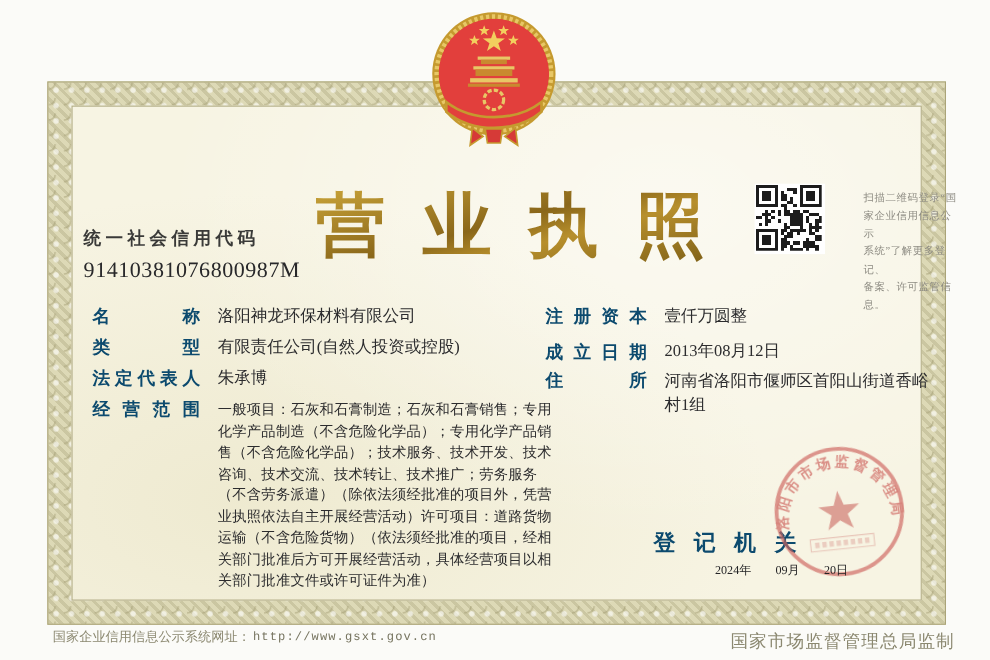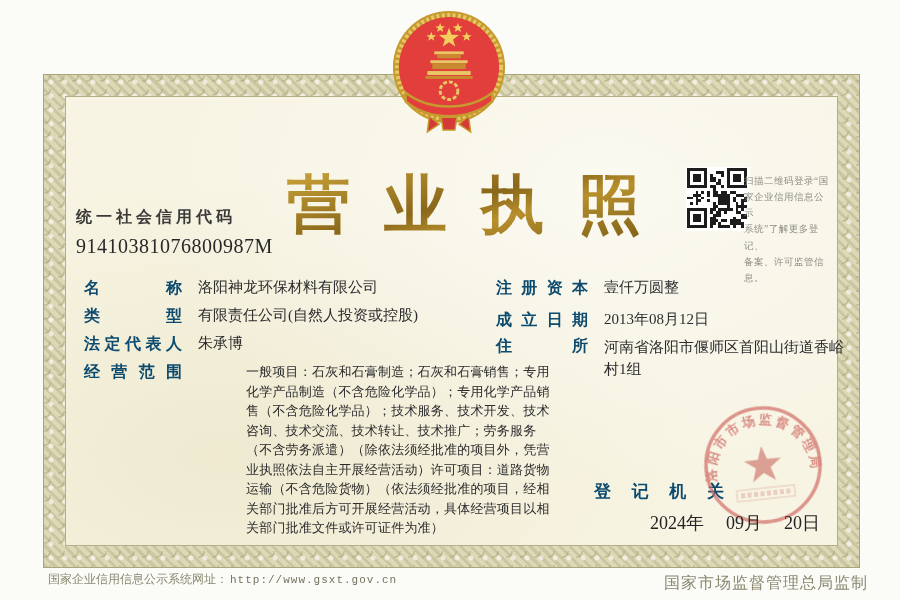--- a/index.html
+++ b/index.html
@@ -24,41 +24,41 @@
   .credit-block{position:absolute;left:76px;top:160px;}
   .credit-label{font-weight:700;font-size:16px;letter-spacing:4px;color:#3a3a38;margin-top:47px;}
   .credit-value{margin-top:7px;font-size:20px;letter-spacing:.5px;color:#28282a;}
 
   .doc-title{position:absolute;top:148px;left:50%;transform:translateX(calc(-50% + 17px));
     font-size:63px;font-weight:700;letter-spacing:34px;white-space:nowrap;
     background:linear-gradient(165deg,#d1ab3c 0%,#8a671a 45%,#b78f2c 60%,#6e5312 100%);
     -webkit-background-clip:text;background-clip:text;color:transparent;}
 
   .qr-box{position:absolute;left:686px;top:167px;width:62px;height:62px;background:#fff;padding:1px;}
-  .qr-caption{position:absolute;left:744px;top:173px;width:88px;font-size:9.5px;line-height:1.7;
+  .qr-caption{position:absolute;left:785px;top:173px;width:88px;font-size:9.5px;line-height:1.7;
     color:#8e8c83;white-space:pre-line;letter-spacing:.5px;}
 
   .row{position:absolute;display:flex;}
   .jlabel{display:inline-block;text-align:justify;text-align-last:justify;font-weight:700;
     font-size:16px;color:#0c4a6e;flex:none;}
   .lcol .jlabel{width:98px;}
   .rcol .jlabel{width:92px;}
   .val{font-size:15px;color:#2c2c2e;}
   .lcol{left:84px;}
   .lcol .val{margin-left:16px;width:310px;}
   .rcol{left:496px;}
   .rcol .val{margin-left:16px;width:250px;}
   .multiline{white-space:pre-line;}
   .scope-val{font-size:13px;line-height:19.5px;letter-spacing:.2px;}
   .addr-val{line-height:22px;}
 
   .registrar{position:absolute;left:594px;top:480px;}
-  .registrar .jlabel{width:130px;font-size:17px;}
+  .registrar .jlabel{width:130px;font-size:20px;}
   .issue-date{position:absolute;left:650px;top:511px;display:flex;gap:22px;
-    font-size:18px;color:#242426;white-space:nowrap;}
+    font-size:11px;color:#242426;white-space:nowrap;}
 
   .seal{position:absolute;left:700px;top:402px;width:126px;height:126px;opacity:.8;
     transform:rotate(-6deg);filter:blur(.3px);}
 
   .footer-left{position:absolute;left:48px;top:571px;font-size:12px;color:#8b8870;display:flex;align-items:center;}
   .footer-url{font-family:"Liberation Mono","DejaVu Sans Mono",monospace;font-size:11px;color:#76745f;letter-spacing:1px;margin-left:2px;}
   .footer-right{position:absolute;right:32px;top:573px;font-size:16px;color:#8b8870;letter-spacing:1px;}
 </style>
 </head>
 <body>
@@ -129,21 +129,21 @@
     <span class="val">洛阳神龙环保材料有限公司</span>
   </div>
   <div class="row lcol" style="top:306px;">
     <span class="jlabel">类型</span>
     <span class="val">有限责任公司(自然人投资或控股)</span>
   </div>
   <div class="row lcol" style="top:334px;">
     <span class="jlabel">法定代表人</span>
     <span class="val">朱承博</span>
   </div>
-  <div class="row lcol" style="top:362px;gap:48px;">
+  <div class="row lcol" style="top:362px;">
     <span class="jlabel">经营范围</span>
     <span class="val scope-val multiline">一般项目：石灰和石膏制造；石灰和石膏销售；专用
 化学产品制造（不含危险化学品）；专用化学产品销
 售（不含危险化学品）；技术服务、技术开发、技术
 咨询、技术交流、技术转让、技术推广；劳务服务
 （不含劳务派遣）（除依法须经批准的项目外，凭营
 业执照依法自主开展经营活动）许可项目：道路货物
 运输（不含危险货物）（依法须经批准的项目，经相
 关部门批准后方可开展经营活动，具体经营项目以相
 关部门批准文件或许可证件为准）</span>

